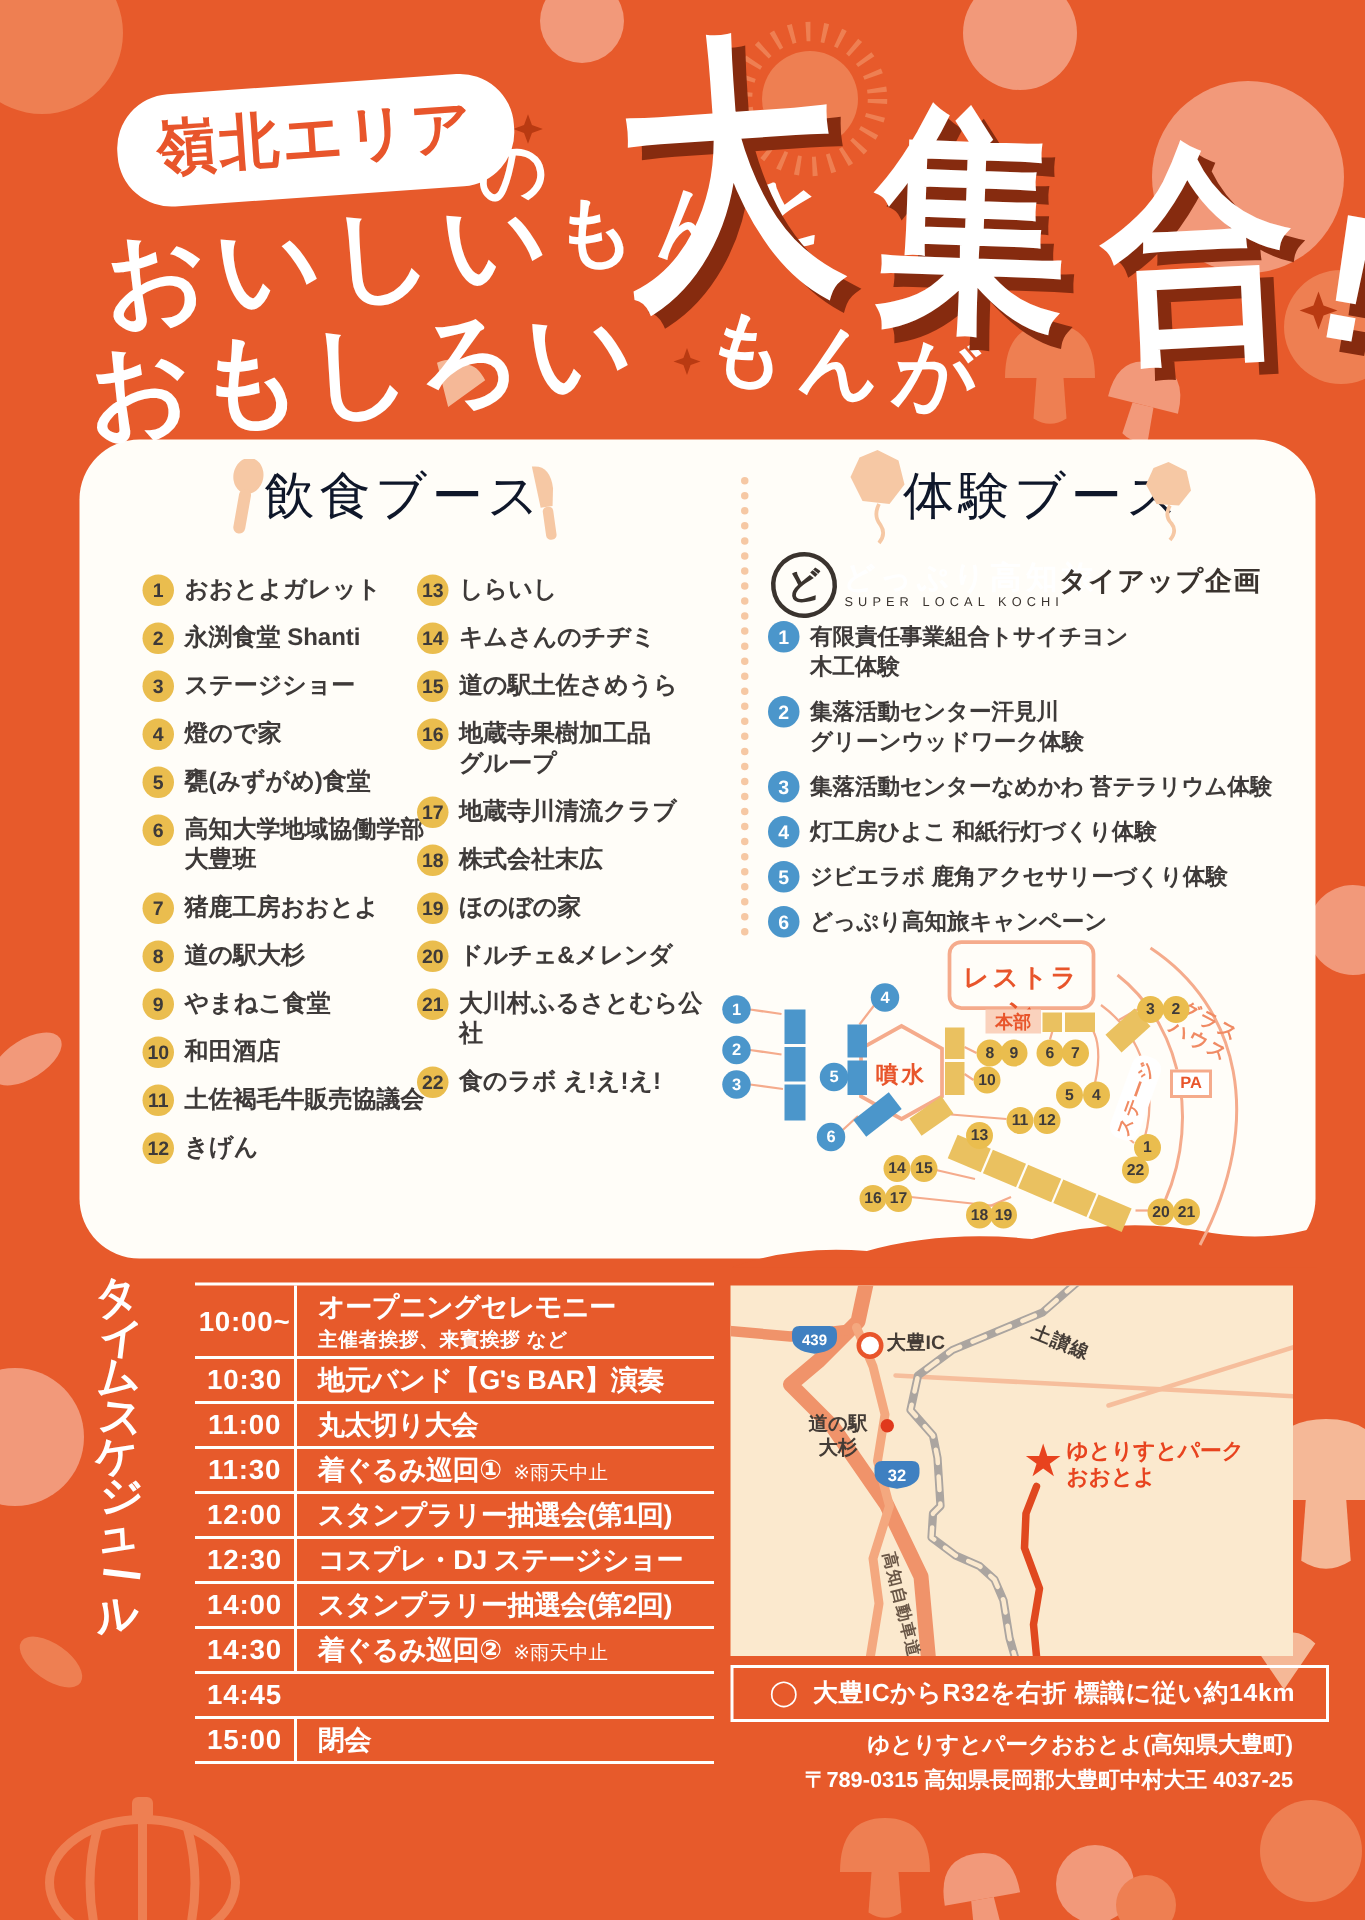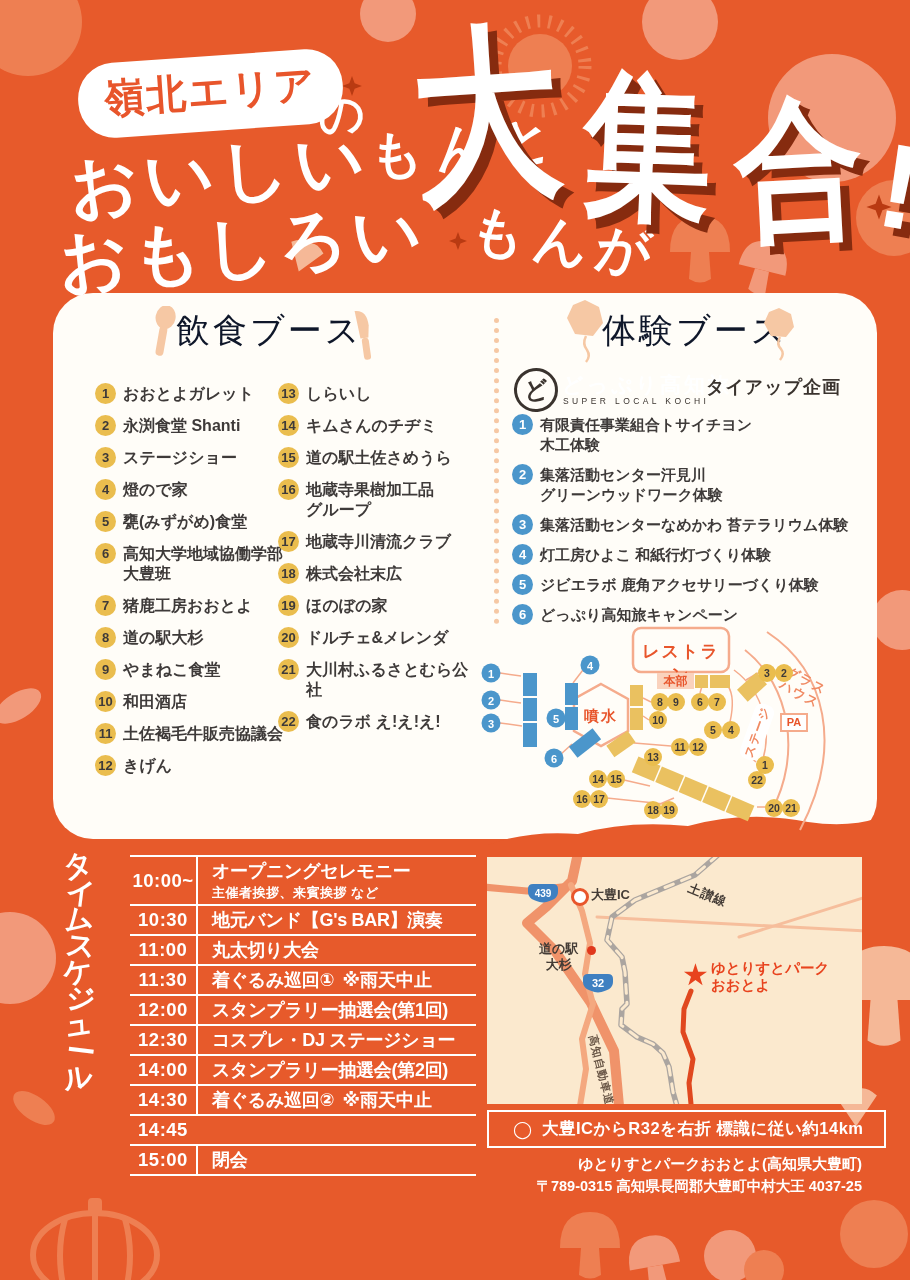--- a/index.html
+++ b/index.html
@@ -78,21 +78,21 @@
   .vt-ch.r1{transform:rotate(-9deg);}
   .vt-ch.r2{transform:rotate(7deg) translateX(3px);}
   .sched{left:130px;top:855px;width:346px;z-index:2;}
   .s-row{display:flex;align-items:center;border-top:2.5px solid #fff;min-height:27.5px;}
   .s-row:last-child{border-bottom:2.5px solid #fff;}
   .s-row.tall{min-height:46px;}
   .s-time{flex:0 0 66px;color:#fff;font-weight:900;font-size:18.5px;text-align:center;letter-spacing:.5px;}
   .s-cell{flex:1;border-left:2.5px solid #fff;padding:2px 0 2px 14px;align-self:stretch;
           display:flex;flex-direction:column;justify-content:center;}
   .s-event{color:#fff;font-weight:900;font-size:18px;white-space:nowrap;letter-spacing:-.3px;}
-  .s-note{font-size:18px;font-weight:700;margin-left:8px;letter-spacing:0;}
+  .s-note{font-size:13px;font-weight:400;margin-left:8px;letter-spacing:0;}
   .s-sub{color:#fff;font-size:13px;font-weight:600;margin-top:1px;letter-spacing:.5px;}
 
   
   .amap{left:487px;top:857px;width:375px;height:247px;background:#fbe9ce;z-index:2;overflow:hidden;}
   .a-label{position:absolute;font-weight:800;color:#443c36;white-space:pre-line;}
   .a-ic-circle{left:84px;top:31px;width:12px;height:12px;background:#fff;border:3px solid #e8552b;border-radius:50%;}
   .a-ic{left:104px;top:29px;font-size:13px;}
   .a-rail{left:200px;top:30px;font-size:12.5px;transform:rotate(22deg);letter-spacing:1px;}
   .a-station{left:52px;top:84px;font-size:13px;text-align:center;line-height:16px;}
   .a-dot{left:100px;top:89px;width:9px;height:9px;background:#e0381c;border-radius:50%;}

